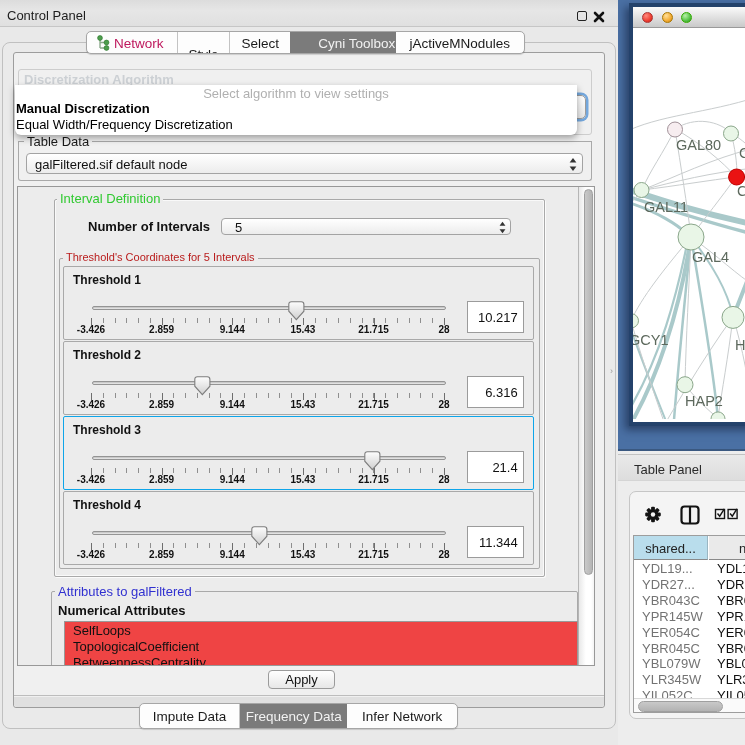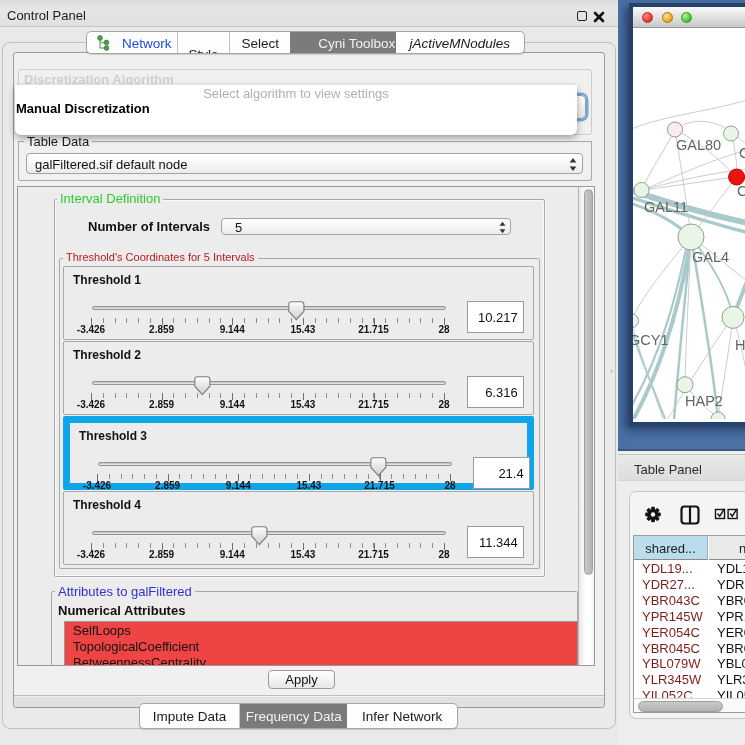--- a/index.html
+++ b/index.html
@@ -107,21 +107,21 @@
       <div class="abs" style="left:72.6px;top:57px;width:50px;text-align:center;font-size:10px;font-weight:bold;color:#111;">2.859</div>
       <div class="abs" style="left:143.2px;top:57px;width:50px;text-align:center;font-size:10px;font-weight:bold;color:#111;">9.144</div>
       <div class="abs" style="left:213.9px;top:57px;width:50px;text-align:center;font-size:10px;font-weight:bold;color:#111;">15.43</div>
       <div class="abs" style="left:284.5px;top:57px;width:50px;text-align:center;font-size:10px;font-weight:bold;color:#111;">21.715</div>
       <div class="abs" style="left:355px;top:57px;width:50px;text-align:center;font-size:10px;font-weight:bold;color:#111;">28</div>
       <svg class="abs" style="left:130.15px;top:33.5px;" width="17" height="20" viewBox="0 0 17 20">
         <path d="M3.5,0.8 H13.2 Q15.9,0.8 15.9,3.5 V10.2 L8.35,18.7 L0.8,10.2 V3.5 Q0.8,0.8 3.5,0.8 Z" fill="url(#thg)" stroke="#7d7d7d" stroke-width="1.1"></path>
       </svg>
       <div class="abs" style="left:402.7px;top:34px;width:57px;height:32px;background:#fff;border:1px solid #9b9b9b;font-size:13px;color:#111;text-align:right;line-height:31px;padding-right:5px;">6.316</div>
     </div>
-    <div class="abs" style="left:45px;top:229px;width:471px;height:74px;border:7px solid #0ea5e9;border-radius:2px;background:#ececec;">
+    <div class="abs" style="left:45px;top:229px;width:471px;height:74px;border:1px solid #0ea5e9;border-radius:2px;background:#ececec;">
       <div class="abs" style="left:9px;top:6px;font-size:12px;font-weight:bold;color:#111;">Threshold 3</div>
       <div class="abs" style="left:28px;top:39px;width:354px;height:4px;border:1px solid #949494;border-radius:2px;background:linear-gradient(#bdbdbd,#ededed);"></div>
       <div class="abs" style="left:27px;top:51px;width:355px;height:4.5px;background:repeating-linear-gradient(90deg,#8e8e8e 0 1px,transparent 1px 11.767px);"></div>
       <div class="abs" style="left:27px;top:51px;width:1px;height:7px;background:#6e6e6e;"></div>
       <div class="abs" style="left:97.6px;top:51px;width:1px;height:7px;background:#6e6e6e;"></div>
       <div class="abs" style="left:168.2px;top:51px;width:1px;height:7px;background:#6e6e6e;"></div>
       <div class="abs" style="left:238.9px;top:51px;width:1px;height:7px;background:#6e6e6e;"></div>
       <div class="abs" style="left:309.5px;top:51px;width:1px;height:7px;background:#6e6e6e;"></div>
       <div class="abs" style="left:380px;top:51px;width:1px;height:7px;background:#6e6e6e;"></div>
       <div class="abs" style="left:2px;top:57px;width:50px;text-align:center;font-size:10px;font-weight:bold;color:#111;">-3.426</div>
@@ -170,37 +170,38 @@
   <div class="abs" style="left:14px;top:695px;width:590px;height:1px;background:#bdbdbd;"></div>
 
   <div class="abs" style="left:86px;top:31px;width:439px;height:23px;background:#fdfdfd;border:1px solid #a6a6a6;border-radius:5px;box-shadow:0 1px 1px rgba(0,0,0,0.15);overflow:hidden;display:flex;">
     <div style="width:91px;height:100%;position:relative;border-right:1px solid #c3c3c3;">
       <svg class="abs" style="left:10px;top:3px;" width="14" height="16" viewBox="0 0 14 16">
         <path d="M3 3 L3 13 M3 7.5 L9 7.5 M3 13 L9 13" stroke="#8aa88a" stroke-width="1.4" fill="none"></path>
         <circle cx="3" cy="3" r="2.4" fill="#4d9e4d" stroke="#2f7a2f" stroke-width="0.7"></circle>
         <circle cx="9.5" cy="7.5" r="2.4" fill="#4d9e4d" stroke="#2f7a2f" stroke-width="0.7"></circle>
         <circle cx="9.5" cy="13" r="2.4" fill="#4d9e4d" stroke="#2f7a2f" stroke-width="0.7"></circle>
       </svg>
-      <span class="abs" style="left:27px;top:4px;font-size:13.5px;color:#1d4ed8;margin-left:8px;">Network</span>
+      <span class="abs" style="left:27px;top:4px;font-size:13.5px;color:#be185d;">Network</span>
     </div>
     <div style="width:53px;height:100%;position:relative;border-right:1px solid #c3c3c3;text-align:center;font-size:13.5px;color:#1a1a1a;padding-top:15px;">Style</div>
     <div style="width:60px;height:100%;position:relative;text-align:center;font-size:13.5px;color:#1a1a1a;padding-top:4px;">Select</div>
     <div style="width:106px;height:100%;background:#7b7b7b;text-align:center;font-size:13.5px;color:#f2f2f2;padding-top:4px;padding-left:28px;">Cyni Toolbox</div>
-    <div style="width:129px;height:100%;text-align:center;font-size:13.5px;color:#1a1a1a;padding-top:4px;font-style:italic;">jActiveMNodules</div>
+    <div style="width:129px;height:100%;text-align:center;font-size:13.5px;color:#1a1a1a;padding-top:4px;">jActiveMNodules</div>
   </div>
 
   <div class="abs" style="left:139px;top:703px;width:319px;height:26px;background:#fdfdfd;border:1px solid #a6a6a6;border-radius:5px;box-shadow:0 1px 1px rgba(0,0,0,0.15);overflow:hidden;display:flex;">
     <div style="width:104px;height:100%;border-right:1px solid #c3c3c3;text-align:center;font-size:13.5px;color:#1a1a1a;padding-top:5px;">Impute Data</div>
     <div style="width:111px;height:100%;background:#7b7b7b;text-align:center;font-size:13.5px;color:#f2f2f2;padding-top:5px;">Frequency Data</div>
     <div style="width:114px;height:100%;text-align:center;font-size:13.5px;color:#1a1a1a;padding-top:5px;">Infer Network</div>
   </div>
 
   <div class="abs" style="left:15px;top:85px;width:562px;height:50px;background:#ffffff;border-radius:0 0 6px 6px;box-shadow:0 3px 7px rgba(0,0,0,0.35);">
     <div style="text-align:center;font-size:13px;color:#b0b0b0;padding-top:1px;height:15.5px;">Select algorithm to view settings</div>
     <div style="font-size:13px;font-weight:bold;color:#000;padding-left:1px;height:16.5px;">Manual Discretization</div>
+    <div style="font-size:13px;color:#000;padding-left:1px;">Equal Width/Frequency Discretization</div>
   </div>
 
   <div class="abs" style="left:610px;top:366px;width:6px;height:8px;color:#9a9a9a;font-size:9px;">›</div>
 </div>
 
 <div class="abs" style="left:618px;top:0;width:127px;height:451px;background:#4a70a4;border-bottom:2px solid #3a5880;overflow:hidden;box-sizing:border-box;">
 
   <div class="abs" style="left:11px;top:3px;width:130px;height:423px;background:#ffffff;border:4px solid #24426b;box-shadow:-4px 4px 8px rgba(10,20,45,0.5);overflow:hidden;">
 
     <div class="abs" style="left:0;top:0;width:122px;height:21px;background:linear-gradient(#fafafa,#c9c9c9);border-bottom:1px solid #9a9a9a;">
@@ -299,21 +300,21 @@
         <path d="M73.5 8.5 L75.7 11.2 L80.3 3.8"></path>
         <rect x="84.1" y="4.5" width="9" height="9"></rect>
         <path d="M86.1 8.5 L88.3 11.2 L92.9 3.8"></path>
       </g>
     </g>
   </svg>
 
   <div class="abs" style="left:3px;top:43px;width:119px;height:178px;background:#ffffff;border:1px solid #9d9d9d;border-right:none;overflow:hidden;">
     <div class="abs" style="left:0;top:0;width:74px;height:24px;background:#b9ddec;border-right:1px solid #9ab6c2;border-bottom:1px solid #8a8a8a;text-align:center;font-size:13px;color:#222;padding-top:5px;">shared...</div>
     <div class="abs" style="left:75px;top:0;width:45px;height:24px;background:#eaeaea;border-bottom:1px solid #8a8a8a;font-size:13px;color:#222;padding:5px 0 0 30px;">n</div>
-    <div class="abs" style="left:0;top:25px;width:74px;font-size:13px;color:#7f1d1d;line-height:15.9px;padding-left:8px;">
+    <div class="abs" style="left:0;top:25px;width:74px;font-size:13px;color:#737373;line-height:15.9px;padding-left:8px;">
       YDL19...<br>YDR27...<br>YBR043C<br>YPR145W<br>YER054C<br>YBR045C<br>YBL079W<br>YLR345W<br>YIL052C
     </div>
     <div class="abs" style="left:83px;top:25px;width:40px;font-size:13px;color:#111;line-height:15.9px;">
       YDL19<br>YDR27<br>YBR04<br>YPR14<br>YER05<br>YBR04<br>YBL07<br>YLR34<br>YIL05
     </div>
 
     <div class="abs" style="left:0;top:162px;width:119px;height:25px;background:#fafafa;border-top:1px solid #d8d8d8;"></div>
     <div class="abs" style="left:4px;top:165px;width:85px;height:11px;background:linear-gradient(#c9c9c9,#b2b2b2);border:1px solid #9f9f9f;border-radius:6px;"></div>
   </div>
 </div>

